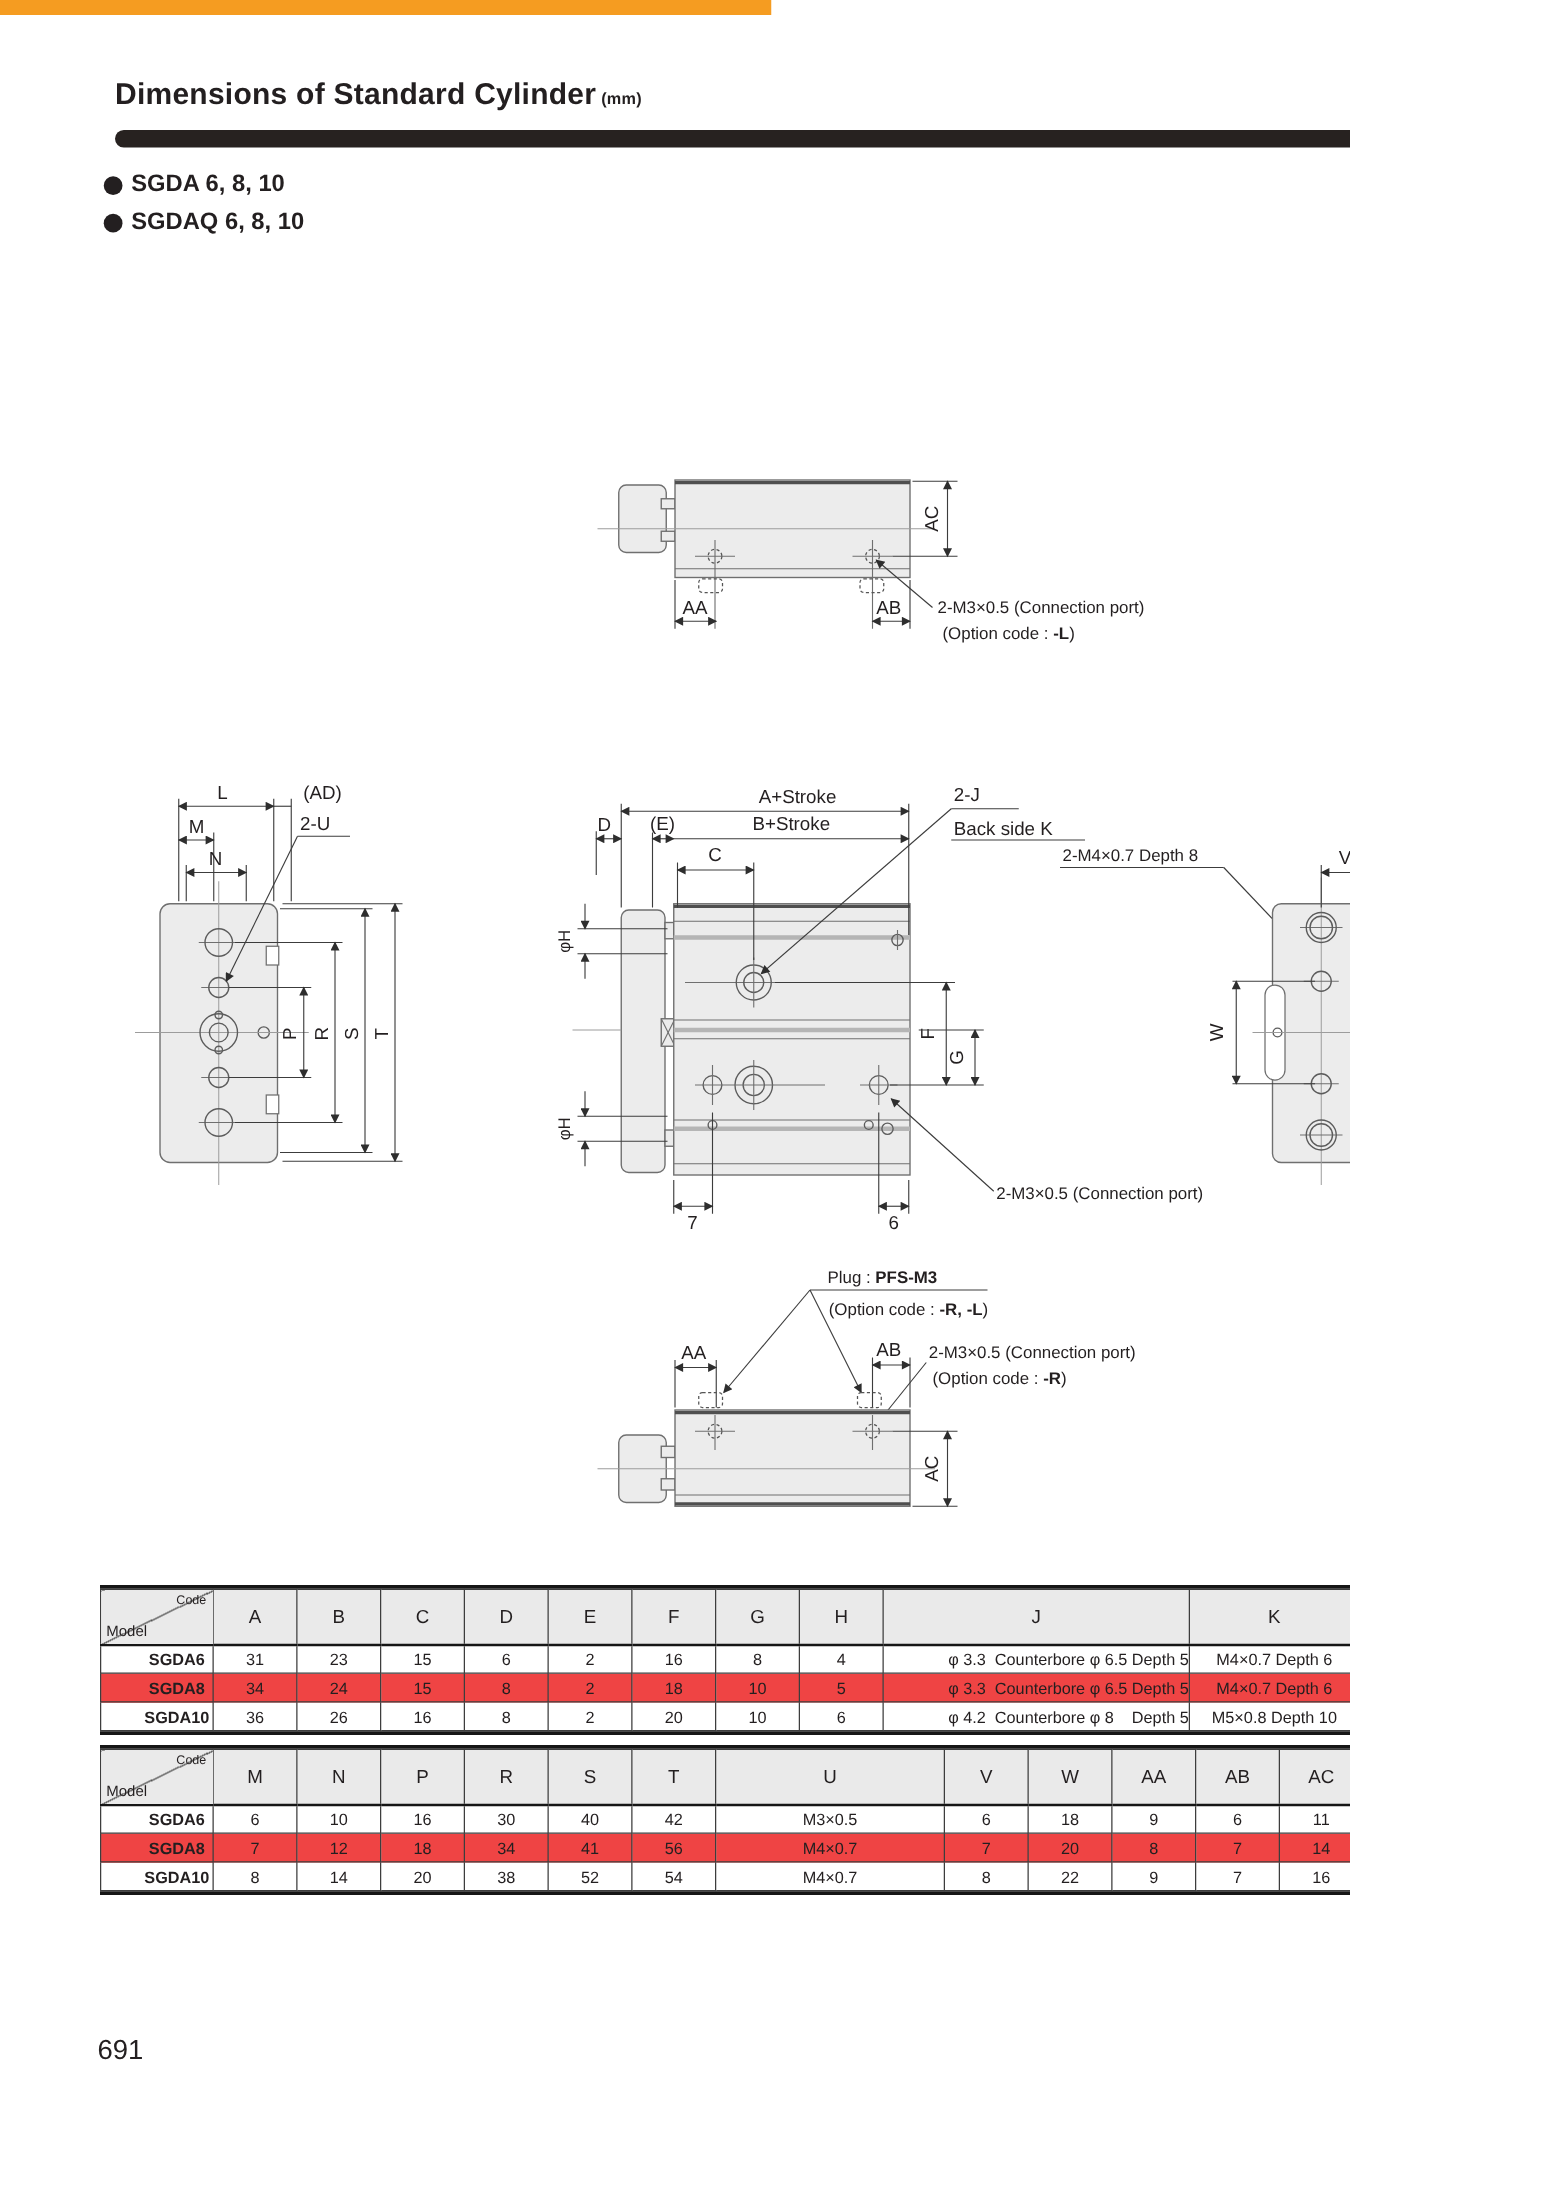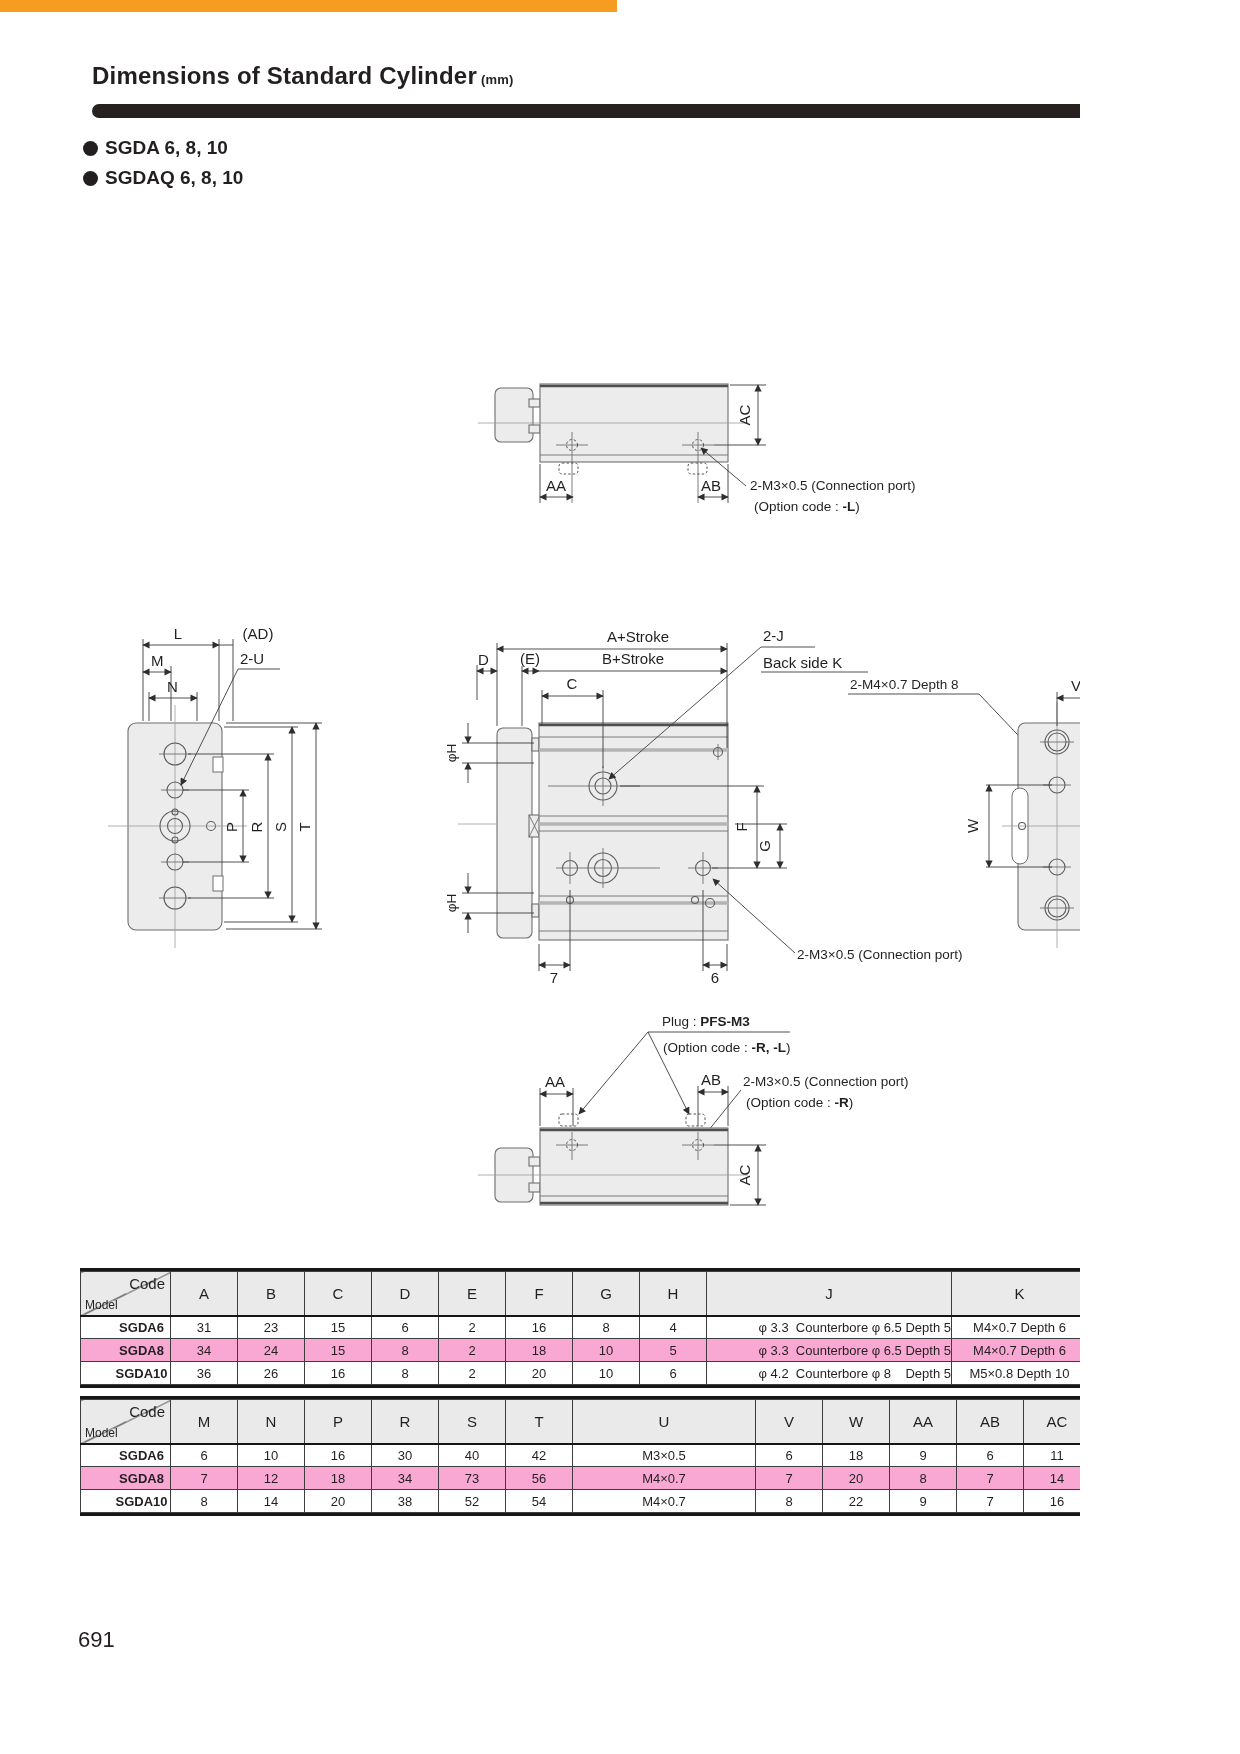--- a/index.html
+++ b/index.html
@@ -16,27 +16,27 @@
   .webcad .w{font-size:8.5px;font-weight:bold;line-height:1;}
   .webcad .c{font-size:11.5px;font-weight:bold;line-height:1.2;border-top:8px solid #b91c1c;width:100%;text-align:center;}
   svg.draw{position:absolute;left:0;top:0;pointer-events:none;}
   svg .t{font-family:"Liberation Sans",sans-serif;fill:#231f20;}
   svg .b{font-weight:bold;}
   .dim-table{position:absolute;left:80px;width:1084px;border-top:3px solid #161616;border-bottom:3px solid #161616;}
   .dim-table table{border-collapse:collapse;table-layout:fixed;width:1084px;font-family:"Liberation Sans",sans-serif;}
   .dim-table th,.dim-table td{border:1px solid #3d3d3d;padding:0;box-sizing:border-box;}
   .dim-table thead th{height:44px;background:#eaeaea;font-weight:normal;font-size:15px;border-bottom:2px solid #161616;}
   .dim-table tbody tr{height:23px;}
-  .dim-table tbody tr.alt{background:#f9a8d4;}
+  .dim-table tbody tr.alt{background:#ef4444;}
   .dim-table th.model{font-size:13px;font-weight:bold;background:inherit;padding-left:32px;}
   .dim-table td{font-size:13px;text-align:center;white-space:pre;}
   .dim-table td.left{text-align:right;padding-left:0;}
   .dim-table th.corner{position:relative;background:#eaeaea;
      background-image:linear-gradient(to bottom right,transparent 49.4%,#555 49.4%,#555 50.8%,transparent 50.8%);}
-  .dim-table th.corner .code{position:absolute;top:3px;right:5px;font-size:15px;font-weight:normal;}
+  .dim-table th.corner .code{position:absolute;top:3px;right:5px;font-size:10px;font-weight:normal;}
   .dim-table th.corner .model{position:absolute;bottom:3px;left:4px;font-size:12px;font-weight:normal;}
   .pagenum{position:absolute;left:78px;top:1600px;font-size:22px;margin-top:27px;}
 </style>
 </head>
 <body>
 
 <div class="page">
 
   <div class="accent"></div>
 
@@ -467,21 +467,21 @@
             <td>6</td>
             <td>11</td>
             <td>2</td>
           </tr>
           <tr class="alt">
             <th class="model">SGDA8</th>
             <td>7</td>
             <td>12</td>
             <td>18</td>
             <td>34</td>
-            <td>73</td>
+            <td>41</td>
             <td>56</td>
             <td>M4×0.7</td>
             <td>7</td>
             <td>20</td>
             <td>8</td>
             <td>7</td>
             <td>14</td>
             <td>2</td>
           </tr>
           <tr>

